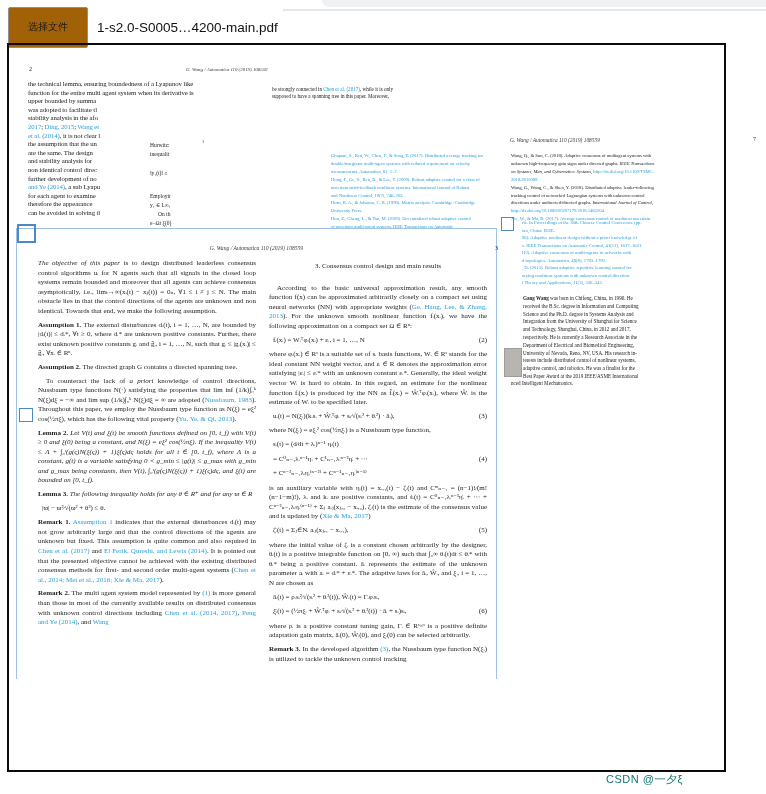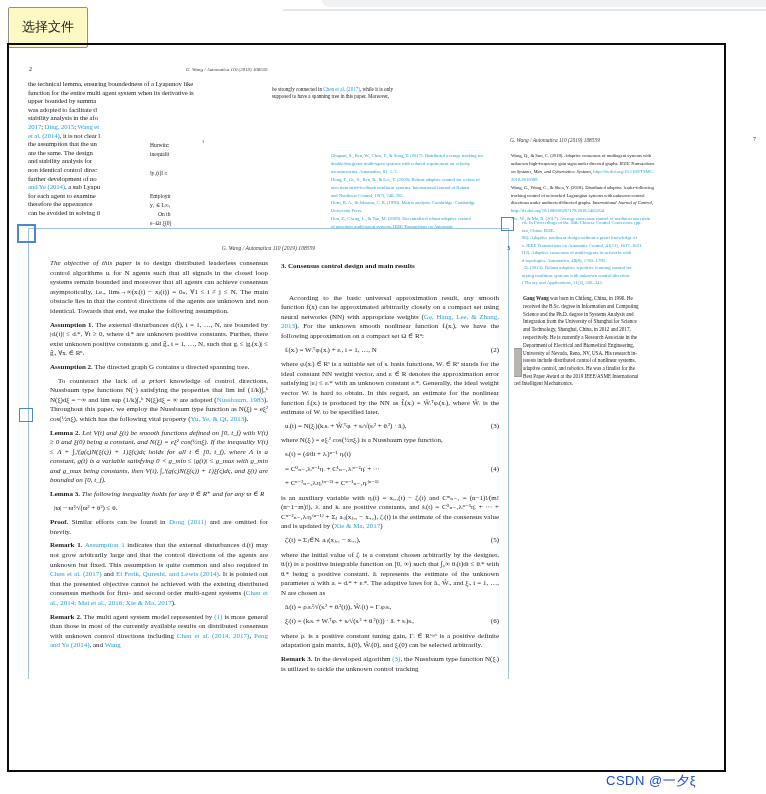--- a/index.html
+++ b/index.html
@@ -9,22 +9,22 @@
     font-family:"Liberation Sans",sans-serif;
   }
   
   .tab-band{position:absolute;left:322px;top:0;right:0;height:7px;background:#eff1f2;border-radius:0 0 0 8px;}
   .top-hline{position:absolute;left:283px;top:9px;right:0;height:2px;background:#e4e6e7;}
   
   .file-row{position:absolute;left:8px;top:14px;height:26px;display:flex;align-items:center;}
   .file-btn{
     display:inline-flex;align-items:center;justify-content:center;
     min-width:80px;height:41px;padding:0 8px;box-sizing:border-box;
-    background:#fef9c3;border:1px solid #8f8f8f;border-radius:2px;
-    font-size:13px;color:#1a1a1a;font-family:"Liberation Sans",sans-serif;
+    background:#a16207;border:1px solid #8f8f8f;border-radius:2px;
+    font-size:10px;color:#1a1a1a;font-family:"Liberation Sans",sans-serif;
   }
   .file-name{margin-left:9px;font-size:13.5px;color:#111;}
   
   .viewer-border{position:absolute;left:7px;top:43px;width:715px;height:725px;border:2px solid #0b0b0b;z-index:40;pointer-events:none;background:transparent;}
   
   .pdf{font-family:"Liberation Serif","DejaVu Serif",serif;color:#1c1c1c;}
   .ln{white-space:nowrap;}
   .lnk{color:#2b9fd4;}
   .b{font-weight:bold;}
   .i{font-style:italic;}
@@ -44,46 +44,47 @@
   
   .p7-header{position:absolute;left:510px;top:137px;font-size:5.4px;font-style:italic;color:#3a3a3a;}
   .p7-pageno{position:absolute;left:753px;top:136px;font-size:6px;}
   .refs-left{position:absolute;left:331px;top:152px;font-size:4.7px;line-height:7.9px;letter-spacing:-0.05px;color:#2b9fd4;}
   .refs-right{position:absolute;left:511px;top:152px;font-size:4.7px;line-height:7.9px;letter-spacing:-0.05px;color:#222;}
   .refs-clip{position:absolute;left:522px;top:219px;font-size:4.7px;line-height:7.5px;color:#2b9fd4;}
   .bio-photo{position:absolute;left:504px;top:348px;width:18px;height:29px;background:#b8b4b0;border:1px solid #a09c98;box-sizing:border-box;}
   .bio{position:absolute;left:523px;top:295px;font-size:5.1px;line-height:7.8px;color:#222;}
   .bio-tail{position:absolute;left:511px;top:380px;font-size:5.1px;color:#222;}
   
-  .page3{position:absolute;left:28px;top:228px;width:486px;height:451px;background:#fff;overflow:hidden;z-index:10;}
+  .page3{position:absolute;left:16px;top:228px;width:486px;height:451px;background:#fff;overflow:hidden;z-index:10;}
   .sel-rect{position:absolute;left:0;top:0;width:479px;height:539px;border:1px solid #9fc2e6;pointer-events:none;}
   .p3-header{width:481px;margin-top:17px;text-align:center;font-size:5.6px;font-style:italic;color:#3a3a3a;}
   .p3-pageno{position:absolute;right:4px;top:17px;font-size:6px;}
   .p3-cols{display:flex;gap:13px;padding:8px 14px 0 22px;}
   .p3-col{width:218px;font-size:7px;line-height:9.6px;text-align:justify;}
   .para{margin:0 0 4px;}
   .pind{text-indent:8px;margin:0 0 4px;}
-  .h{font-weight:bold;margin:3px 0 22px;text-align:left;}
+  .h{font-weight:normal;margin:3px 0 12px;text-align:center;}
   .eq{margin:2px 0 5px;padding-left:4px;text-align:left;}
   
   .handle{position:absolute;box-sizing:border-box;border:2px solid #4f87c7;background:transparent;z-index:20;}
   .h1{left:17px;top:224px;width:19px;height:19px;}
   .h2{left:19px;top:408px;width:14px;height:14px;border-width:1.5px;}
   .h3{left:501px;top:217px;width:13px;height:14px;border-width:1.5px;}
   
-  .watermark{position:absolute;left:606px;top:772px;width:160px;overflow:hidden;white-space:nowrap;font-size:13px;color:#1d4ed8;letter-spacing:0.5px;}
+  .watermark{position:absolute;left:606px;top:772px;width:160px;overflow:hidden;white-space:nowrap;font-size:11px;color:#0f766e;letter-spacing:0.5px;}
 </style>
 </head>
 <body>
 
 <div class="tab-band"></div>
 <div class="top-hline"></div>
 
 <div class="file-row">
   <span class="file-btn">选择文件</span>
+  <span class="file-name">1-s2.0-S0005…4200-main.pdf</span>
 </div>
 
 <div>
 
   <div class="pdf p2-pageno">2</div>
   <div class="pdf p2-header">G. Wang / Automatica 110 (2019) 108559</div>
   <div class="pdf p2-left">
       <div class="ln">the technical lemma, ensuring boundedness of a Lyapunov like</div>
       <div class="ln">function for the entire multi agent system when its derivative is</div>
       <div class="ln">upper bounded by summa</div>
@@ -175,39 +176,38 @@
     <div class="p3-pageno">3</div>
     <div class="p3-cols">
       <div class="p3-col">
           <div class="para"><span class="i">The objective of this paper</span><span> is to design distributed leaderless consensus control algorithms uᵢ for N agents such that all signals in the closed loop systems remain bounded and moreover that all agents can achieve consensus asymptotically, i.e., limₜ→∞(xᵢ(t) − xⱼ(t)) = 0ₙ, ∀1 ≤ i ≠ j ≤ N. The main obstacle lies in that the control directions of the agents are unknown and non identical. Towards that end, we make the following assumption.</span></div>
           <div class="para"><span class="b">Assumption 1.</span><span> The external disturbances dᵢ(t), i = 1, …, N, are bounded by |dᵢ(t)| ≤ dᵢ*, ∀t ≥ 0, where dᵢ* are unknown positive constants. Further, there exist unknown positive constants gᵢ and ḡᵢ, i = 1, …, N, such that gᵢ ≤ |gᵢ(xᵢ)| ≤ ḡᵢ, ∀xᵢ ∈ Rⁿ.</span></div>
           <div class="para"><span class="b">Assumption 2.</span><span> The directed graph G contains a directed spanning tree.</span></div>
           <div class="pind"><span>To counteract the lack of </span><span class="i">a priori</span><span> knowledge of control directions, Nussbaum type functions N(·) satisfying the properties that lim inf (1/k)∫₀ᵏ N(ξ)dξ = −∞ and lim sup (1/k)∫₀ᵏ N(ξ)dξ = ∞ are adopted (</span><span class="lnk">Nussbaum, 1983</span><span>). Throughout this paper, we employ the Nussbaum type function as N(ξ) = eξ² cos(½πξ), which has the following vital property (</span><span class="lnk">Yu, Ye, &amp; Qi, 2013</span><span>).</span></div>
           <div class="para"><span class="b">Lemma 2.</span><span class="i"> Let V(t) and ξ(t) be smooth functions defined on [0, t_f) with V(t) ≥ 0 and ξ(0) being a constant, and N(ξ) = eξ² cos(½πξ). If the inequality V(t) ≤ Λ + ∫₀ᵗ(g(ς)N(ξ(ς)) + 1)ξ̇(ς)dς holds for all t ∈ [0, t_f), where Λ is a constant, g(t) is a variable satisfying 0 &lt; g_min ≤ |g(t)| ≤ g_max with g_min and g_max being constants, then V(t), ∫₀ᵗ(g(ς)N(ξ(ς)) + 1)ξ̇(ς)dς, and ξ(t) are bounded on [0, t_f).</span></div>
           <div class="para"><span class="b">Lemma 3.</span><span class="i"> The following inequality holds for any θ ∈ R⁺ and for any ϖ ∈ R</span></div>
           <div class="eq"><span>|ϖ| − ϖ²⁄√(ϖ² + θ²) ≤ θ.</span></div>
-          <div class="para"><span class="b">Proof.</span><span> Similar efforts can be found in </span><span class="lnk">Dong (2011)</span><span> and are omitted for brevity.</span></div>
           <div class="para"><span class="b">Remark 1.</span><span> </span><span class="lnk">Assumption 1</span><span> indicates that the external disturbances dᵢ(t) may not grow arbitrarily large and that the control directions of the agents are unknown but fixed. This assumption is quite common and also required in </span><span class="lnk">Chen et al. (2017)</span><span> and </span><span class="lnk">El Ferik, Qureshi, and Lewis (2014)</span><span>. It is pointed out that the presented objective cannot be achieved with the existing distributed consensus methods for first- and second order multi-agent systems (</span><span class="lnk">Chen et al., 2014; Mei et al., 2016; Xie &amp; Ma, 2017</span><span>).</span></div>
           <div class="para"><span class="b">Remark 2.</span><span> The multi agent system model represented by </span><span class="lnk">(1)</span><span> is more general than those in most of the currently available results on distributed consensus with unknown control directions including </span><span class="lnk">Chen et al. (2014, 2017)</span><span>, </span><span class="lnk">Peng and Ye (2014)</span><span>, and </span><span class="lnk">Wang</span></div>
         </div>
       <div class="p3-col">
           <div class="h"><span>3. Consensus control design and main results</span></div>
           <div class="pind"><span>According to the basic universal approximation result, any smooth function f(x) can be approximated arbitrarily closely on a compact set using neural networks (NN) with appropriate weights (</span><span class="lnk">Ge, Hang, Lee, &amp; Zhang, 2013</span><span>). For the unknown smooth nonlinear function fᵢ(xᵢ), we have the following approximation on a compact set Ω ∈ Rⁿ:</span></div>
           <div class="eq"><span>fᵢ(xᵢ) = Wᵢᵀφᵢ(xᵢ) + εᵢ, i = 1, …, N</span><span class="eqn">(2)</span></div>
           <div class="para"><span>where φᵢ(xᵢ) ∈ Rˢ is a suitable set of sᵢ basis functions, Wᵢ ∈ Rˢ stands for the ideal constant NN weight vector, and εᵢ ∈ R denotes the approximation error satisfying |εᵢ| ≤ εᵢ* with an unknown constant εᵢ*. Generally, the ideal weight vector Wᵢ is hard to obtain. In this regard, an estimate for the nonlinear function fᵢ(xᵢ) is produced by the NN as f̂ᵢ(xᵢ) = Ŵᵢᵀφᵢ(xᵢ), where Ŵᵢ is the estimate of Wᵢ to be specified later.</span></div>
           <div class="eq"><span>uᵢ(t) = N(ξᵢ)(kᵢsᵢ + Ŵᵢᵀφᵢ + sᵢ⁄√(sᵢ² + θᵢ²) · âᵢ),</span><span class="eqn">(3)</span></div>
           <div class="para"><span>where N(ξᵢ) = eξᵢ² cos(½πξᵢ) is a Nussbaum type function,</span></div>
           <div class="eq"><span>sᵢ(t) = (d⁄dt + λᵢ)ⁿ⁻¹ ηᵢ(t)</span></div>
           <div class="eq"><span>= C⁰ₙ₋₁λᵢⁿ⁻¹ηᵢ + C¹ₙ₋₁λᵢⁿ⁻²η̇ᵢ + ⋯</span><span class="eqn">(4)</span></div>
           <div class="eq"><span>+ Cⁿ⁻²ₙ₋₁λᵢηᵢ⁽ⁿ⁻²⁾ + Cⁿ⁻¹ₙ₋₁ηᵢ⁽ⁿ⁻¹⁾</span></div>
           <div class="para"><span>is an auxiliary variable with ηᵢ(t) = xᵢ,₁(t) − ζᵢ(t) and Cᵐₙ₋₁ = (n−1)!⁄(m!(n−1−m)!), λᵢ and kᵢ are positive constants, and ṡᵢ(t) = C⁰ₙ₋₁λᵢⁿ⁻¹η̇ᵢ + ⋯ + Cⁿ⁻²ₙ₋₁λᵢηᵢ⁽ⁿ⁻¹⁾ + Σⱼ aᵢⱼ(xⱼ,₂ − xᵢ,₂), ζᵢ(t) is the estimate of the consensus value and is updated by (</span><span class="lnk">Xie &amp; Ma, 2017</span><span>)</span></div>
           <div class="eq"><span>ζ̇ᵢ(t) = Σⱼ∈Nᵢ aᵢⱼ(xⱼ,₁ − xᵢ,₁),</span><span class="eqn">(5)</span></div>
           <div class="para"><span>where the initial value of ζᵢ is a constant chosen arbitrarily by the designer, θᵢ(t) is a positive integrable function on [0, ∞) such that ∫₀∞ θᵢ(t)dt ≤ θᵢ* with θᵢ* being a positive constant. âᵢ represents the estimate of the unknown parameter aᵢ with aᵢ = dᵢ* + εᵢ*. The adaptive laws for âᵢ, Ŵᵢ, and ξᵢ, i = 1, …, N are chosen as</span></div>
           <div class="eq"><span>âᵢ(t) = ρᵢsᵢ²⁄√(sᵢ² + θᵢ²(t)),  Ŵᵢ(t) = Γᵢφᵢsᵢ,</span></div>
-          <div class="eq"><span>ξ̇ᵢ(t) = (kᵢsᵢ + Wᵢᵀφᵢ + sᵢ⁄√(sᵢ² + θᵢ²(t)) · âᵢ + sᵢ)sᵢ,</span><span class="eqn">(6)</span></div>
+          <div class="eq"><span>ξ̇ᵢ(t) = (½πξᵢ + Ŵᵢᵀφᵢ + sᵢ⁄√(sᵢ² + θᵢ²(t)) · âᵢ + sᵢ)sᵢ,</span><span class="eqn">(6)</span></div>
           <div class="para"><span>where ρᵢ is a positive constant tuning gain, Γᵢ ∈ Rˢ×ˢ is a positive definite adaptation gain matrix, âᵢ(0), Ŵᵢ(0), and ξᵢ(0) can be selected arbitrarily.</span></div>
           <div class="para"><span class="b">Remark 3.</span><span> In the developed algorithm </span><span class="lnk">(3)</span><span>, the Nussbaum type function N(ξᵢ) is utilized to tackle the unknown control tracking</span></div>
         </div>
     </div>
   </div>
 
   <div class="handle h1"></div>
   <div class="handle h2"></div>
   <div class="handle h3"></div>
 

